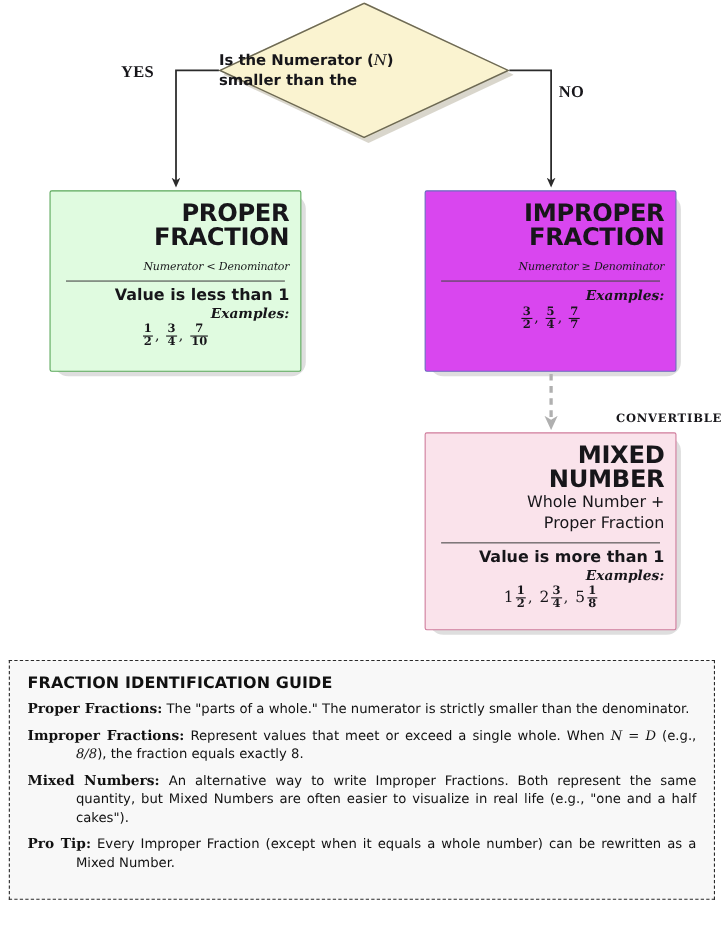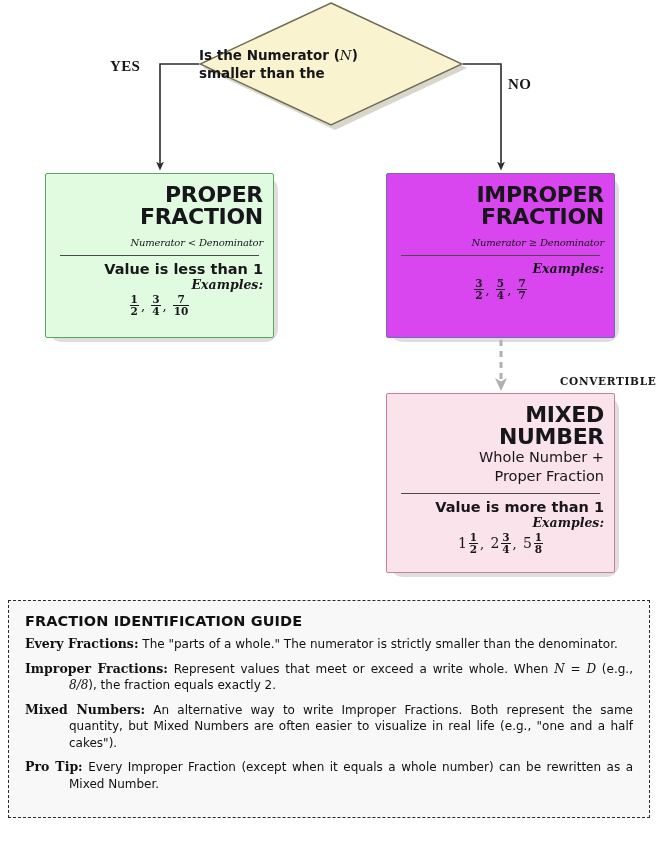--- a/index.html
+++ b/index.html
@@ -239,25 +239,25 @@
           <span class="num">1</span>
           <span class="den">8</span>
         </span>
     </div>
   </div>
 
   <div id="guide-box">
     <div id="guide-title">FRACTION IDENTIFICATION GUIDE</div>
 
     <div class="guide-item">
-      <span class="guide-term">Every Fractions:</span><span> The "parts of a whole." The numerator is strictly smaller than the denominator.</span>
-    </div>
-
-    <div class="guide-item">
-      <span class="guide-term">Improper Fractions:</span><span> Represent values that meet or exceed a write whole. When </span><span class="guide-mono">N = D</span><span> (e.g., </span><span class="guide-mono">8/8</span><span>), the fraction equals exactly 2.</span>
+      <span class="guide-term">Proper Fractions:</span><span> The "parts of a whole." The numerator is strictly smaller than the denominator.</span>
+    </div>
+
+    <div class="guide-item">
+      <span class="guide-term">Improper Fractions:</span><span> Represent values that meet or exceed a single whole. When </span><span class="guide-mono">N = D</span><span> (e.g., </span><span class="guide-mono">8/8</span><span>), the fraction equals exactly 8.</span>
     </div>
 
     <div class="guide-item">
       <span class="guide-term">Mixed Numbers:</span><span> An alternative way to write Improper Fractions. Both represent the same quantity, but Mixed Numbers are often easier to visualize in real life (e.g., "one and a half cakes").</span>
     </div>
 
     <div class="guide-item">
       <span class="guide-term">Pro Tip:</span><span> Every Improper Fraction (except when it equals a whole number) can be rewritten as a Mixed Number.</span>
     </div>
   </div>

